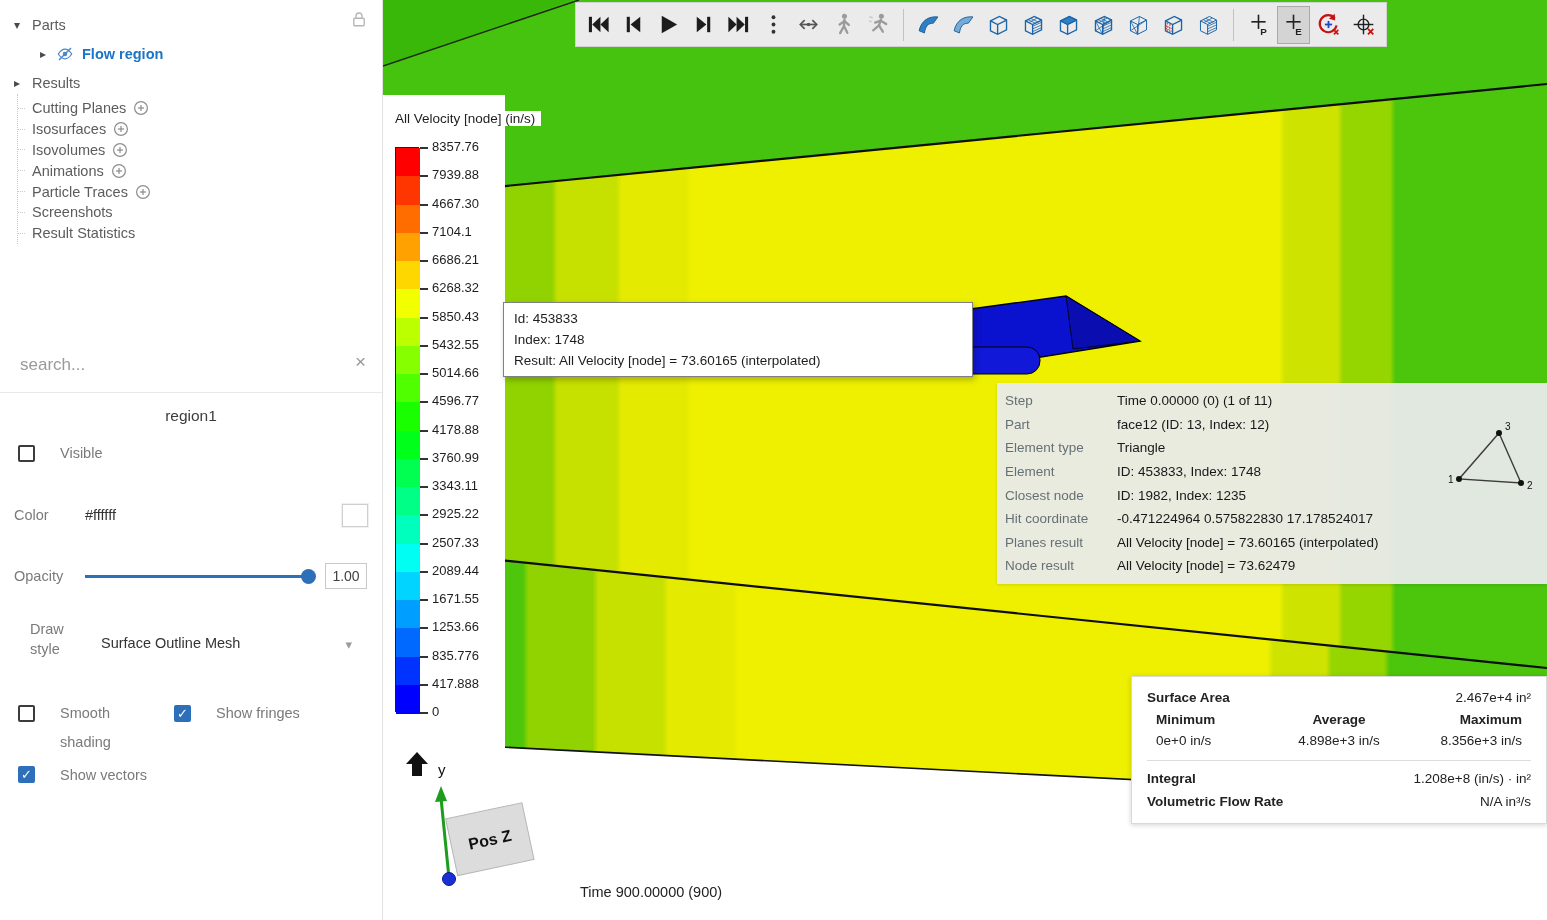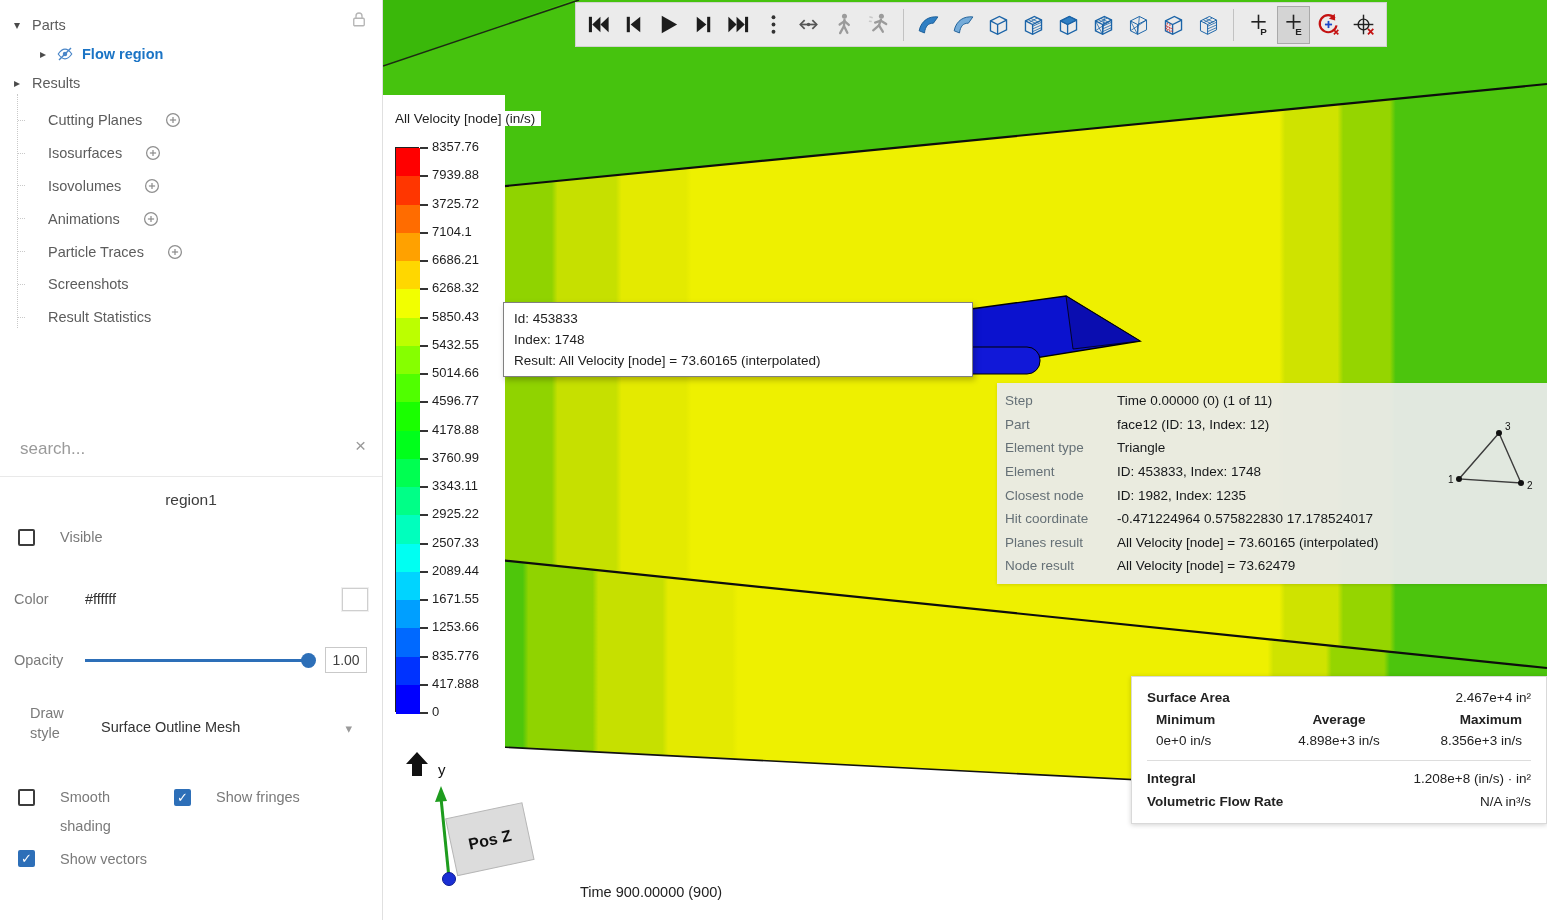--- a/index.html
+++ b/index.html
@@ -12,21 +12,21 @@
            border-right:1px solid #e0e0e0;}
   .tree{padding-top:13px;position:relative;}
   .tree-row{display:flex;align-items:center;height:23px;font-size:14.5px;color:#5c5c5c;}
   .chev{width:14px;display:inline-flex;justify-content:center;color:#4a4a4a;font-size:12px;}
   .parts-row{padding-left:10px;gap:8px;}
   .lock{position:absolute;right:14px;top:10px;width:18px;height:18px;}
   .flow-row{padding-left:36px;gap:6px;margin-top:6px;color:#1b74c5;font-weight:bold;}
   .flow-row .eye{width:20px;height:18px;display:inline-flex;}
   .results-row{padding-left:10px;gap:8px;margin-top:6px;}
   .tree-children{margin-left:17px;border-left:1px dotted #c9c9c9;padding-top:4px;}
-  .tree-item{display:flex;align-items:center;height:20.8px;font-size:14.5px;color:#5c5c5c;gap:23px;margin-top:12px;}
+  .tree-item{display:flex;align-items:center;height:20.8px;font-size:14.5px;color:#5c5c5c;gap:7px;}
   .tree-item::before{content:"";display:inline-block;width:7px;border-top:1px dotted #c9c9c9;}
   .add-btn{display:inline-flex;width:16px;height:16px;cursor:pointer;}
   .search-row{margin-top:104px;padding:6px 18px 16px;border-bottom:1px solid #e9e9e9;position:relative;}
   .search-row input{border:none;outline:none;font-size:17px;color:#666;width:310px;background:transparent;}
   .search-row input::placeholder{color:#9a9a9a;}
   .search-clear{position:absolute;right:16px;top:4px;font-size:19px;color:#9a9a9a;cursor:pointer;line-height:1;}
   .props-title{text-align:center;font-size:15.5px;color:#3c3c3c;padding-top:14px;}
   .prop-label{color:#7a7a7a;font-size:14.5px;}
   .cb{width:17px;height:17px;border:2px solid #3c3c3c;border-radius:2px;background:#fff;
       display:inline-flex;align-items:center;justify-content:center;font-size:13px;cursor:pointer;flex:none;}
@@ -531,21 +531,21 @@
           <div class="legend-cell" style="top: 480.25px; height: 28.75px; background: rgb(0, 105, 255);"></div>
           <div class="legend-cell" style="top: 508.5px; height: 28.75px; background: rgb(0, 51, 255);"></div>
           <div class="legend-cell" style="top: 536.75px; height: 28.75px; background: rgb(0, 0, 255);"></div>
         </div>
       <div>
           <div class="legend-tick" style="top: 52px;"></div>
           <div class="legend-label" style="top: 44px;">8357.76</div>
           <div class="legend-tick" style="top: 80.25px;"></div>
           <div class="legend-label" style="top: 72.25px;">7939.88</div>
           <div class="legend-tick" style="top: 108.5px;"></div>
-          <div class="legend-label" style="top: 100.5px;">3725.72</div>
+          <div class="legend-label" style="top: 100.5px;">4667.30</div>
           <div class="legend-tick" style="top: 136.75px;"></div>
           <div class="legend-label" style="top: 128.75px;">7104.1</div>
           <div class="legend-tick" style="top: 165px;"></div>
           <div class="legend-label" style="top: 157px;">6686.21</div>
           <div class="legend-tick" style="top: 193.25px;"></div>
           <div class="legend-label" style="top: 185.25px;">6268.32</div>
           <div class="legend-tick" style="top: 221.5px;"></div>
           <div class="legend-label" style="top: 213.5px;">5850.43</div>
           <div class="legend-tick" style="top: 249.75px;"></div>
           <div class="legend-label" style="top: 241.75px;">5432.55</div>

